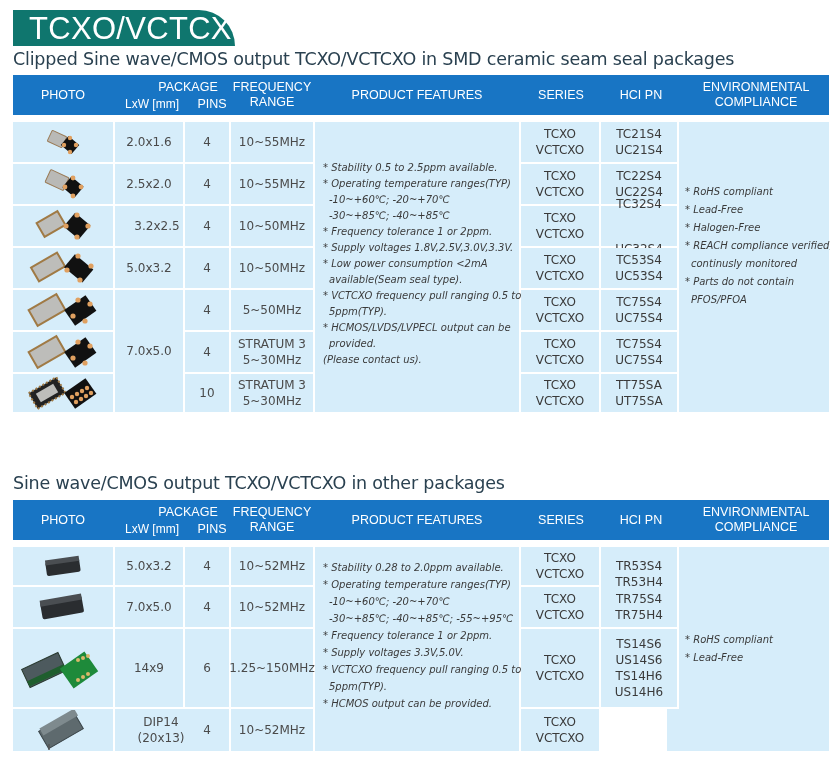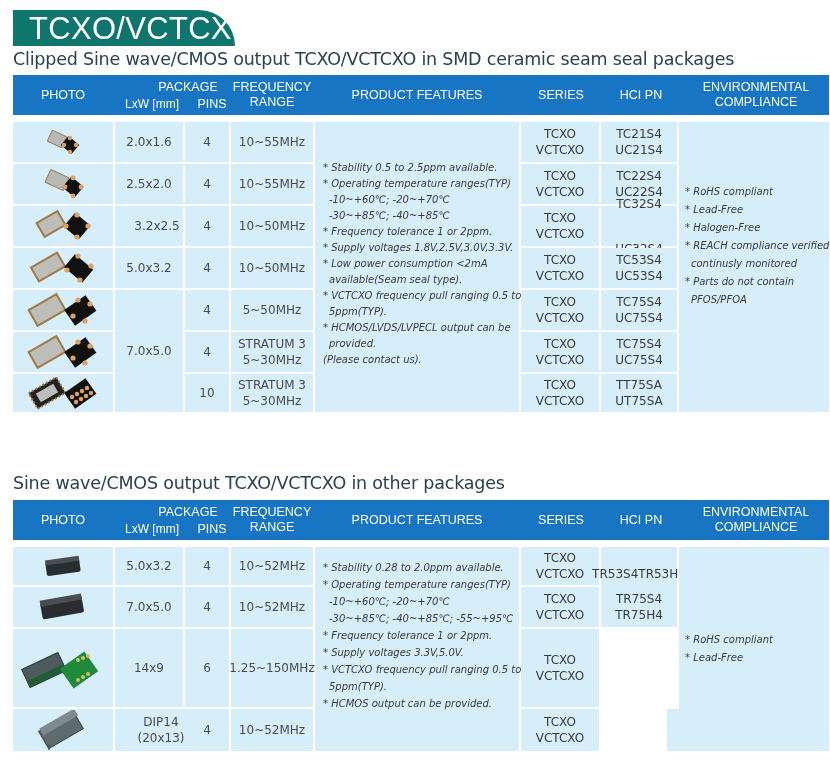--- a/index.html
+++ b/index.html
@@ -328,27 +328,33 @@
     </div>
   <div class="cell pn" style="left:508px;top:82px;width:78px;height:78px;flex-direction:column;">
       <span>TCXO</span>
       <span>VCTCXO</span>
     </div>
   <div class="cell pn" style="left:508px;top:162px;width:78px;height:42px;flex-direction:column;">
       <span>TCXO</span>
       <span>VCTCXO</span>
     </div>
 
-  <div class="cell pn" style="left:588px;top:0;width:76px;height:54px;flex-direction:row;">
+  <div class="cell pn" style="left:588px;top:0;width:76px;height:54px;flex-direction:column;">
       <span>TR53S4</span>
       <span>TR53H4</span>
     </div>
   <div class="cell pn" style="left:588px;top:40px;width:76px;height:40px;flex-direction:column;">
       <span>TR75S4</span>
       <span>TR75H4</span>
+    </div>
+  <div class="cell pn" style="left:588px;top:82px;width:76px;height:78px;flex-direction:column;">
+      <span>TS14S6</span>
+      <span>US14S6</span>
+      <span>TS14H6</span>
+      <span>US14H6</span>
     </div>
   <div class="cell pn" style="left:606px;top:162px;width:76px;height:42px;margin-left:48px;">
       <span>TD14H4</span>
     </div>
 
   <div class="cell left feat" style="left:666px;top:0;width:150px;height:204px;align-items:flex-start;padding-left:6px;">
     <div style="margin-top:84px;line-height:18px;">
       <div>* RoHS compliant</div>
       <div>* Lead-Free</div>
     </div>

